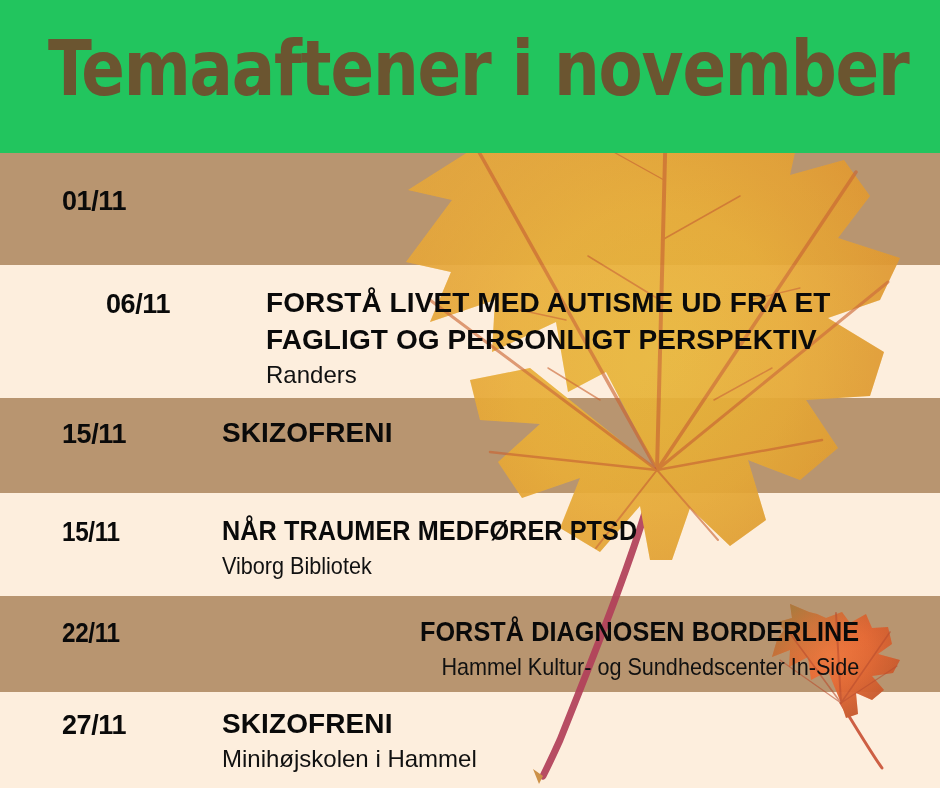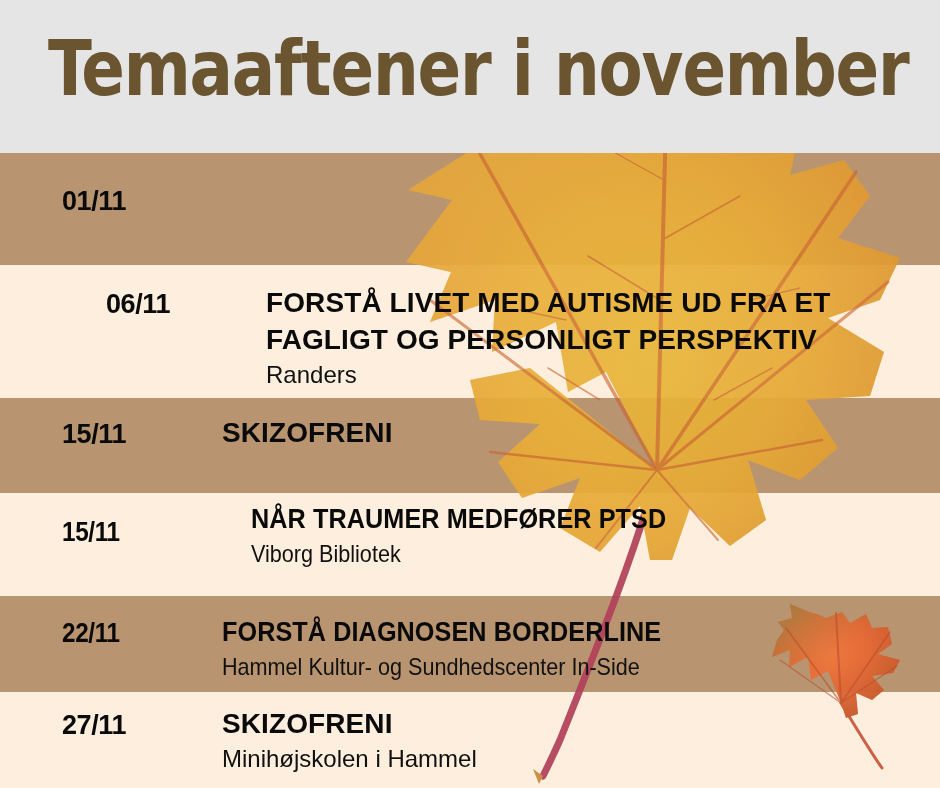--- a/index.html
+++ b/index.html
@@ -18,21 +18,21 @@
     background: #ffffff;
   }
 
   
   .header {
     position: absolute;
     left: 0;
     top: 0;
     width: 940px;
     height: 153px;
-    background: #e5e5e5;
+    background: #22c55e;
     z-index: 4;
   }
   .poster-title {
     position: absolute;
     left: 48px;
     top: 27px;
     font-family: "DejaVu Sans Condensed", "Liberation Sans Narrow", "Liberation Sans", sans-serif;
     font-size: 76px;
     line-height: 84px;
     font-weight: 700;
@@ -259,27 +259,27 @@
 
     <div class="row" style="top:398px;height:95px;">
       <div class="row-date" style="top:21px;">15/11</div>
       <div class="row-body" style="top:16px;">
         <div class="row-title">SKIZOFRENI</div>
       </div>
     </div>
 
     <div class="row narrow" style="top:493px;height:103px;">
       <div class="row-date" style="top:24px;">15/11</div>
-      <div class="row-body" style="top:7px;margin-left:29px;">
+      <div class="row-body" style="top:19px;">
         <div class="row-title">NÅR TRAUMER MEDFØRER PTSD</div>
         <div class="row-venue">Viborg Bibliotek</div>
       </div>
     </div>
 
-    <div class="row narrow" style="top:596px;height:96px;">
+    <div class="row narrow" style="top:596px;height:96px;text-align:right;">
       <div class="row-date" style="top:22px;">22/11</div>
       <div class="row-body" style="top:17px;">
         <div class="row-title">FORSTÅ DIAGNOSEN BORDERLINE</div>
         <div class="row-venue">Hammel Kultur- og Sundhedscenter In-Side</div>
       </div>
     </div>
 
     <div class="row" style="top:692px;height:96px;padding-left:48px;">
       <div class="row-date" style="top:18px;">27/11</div>
       <div class="row-body" style="top:13px;">

